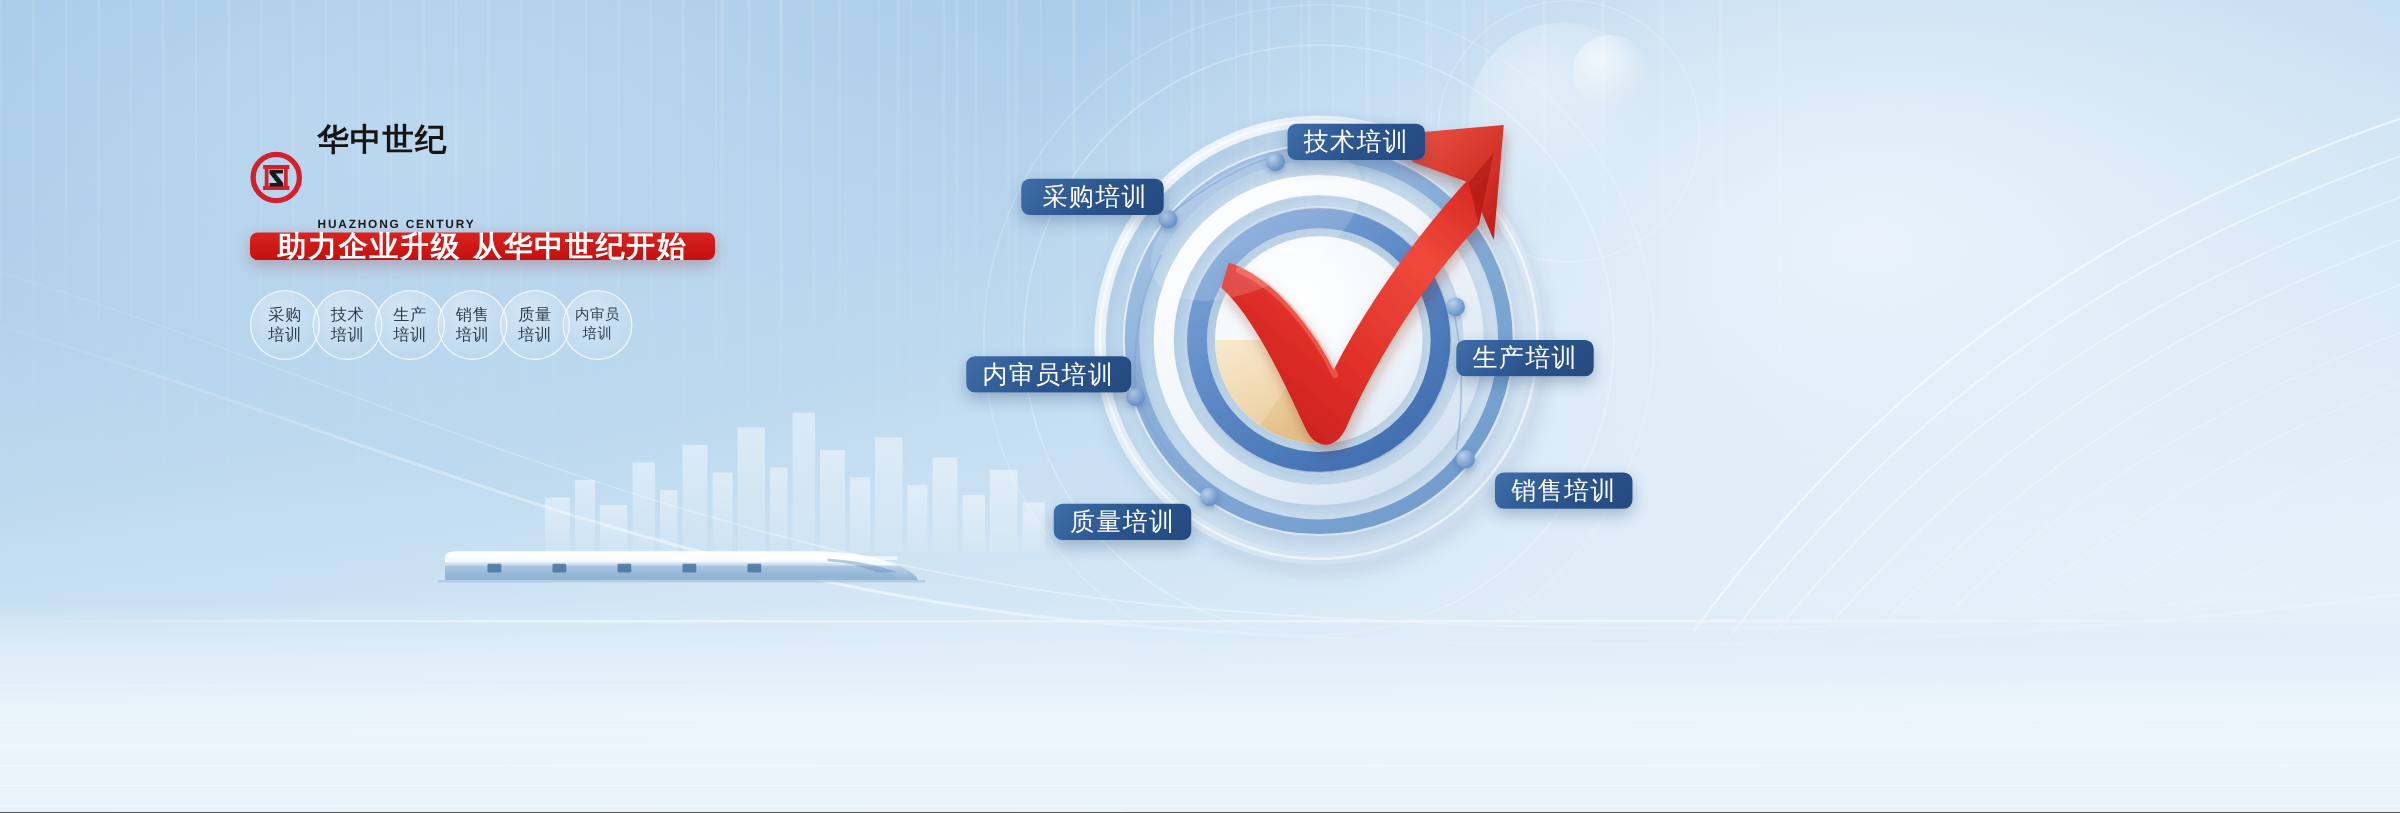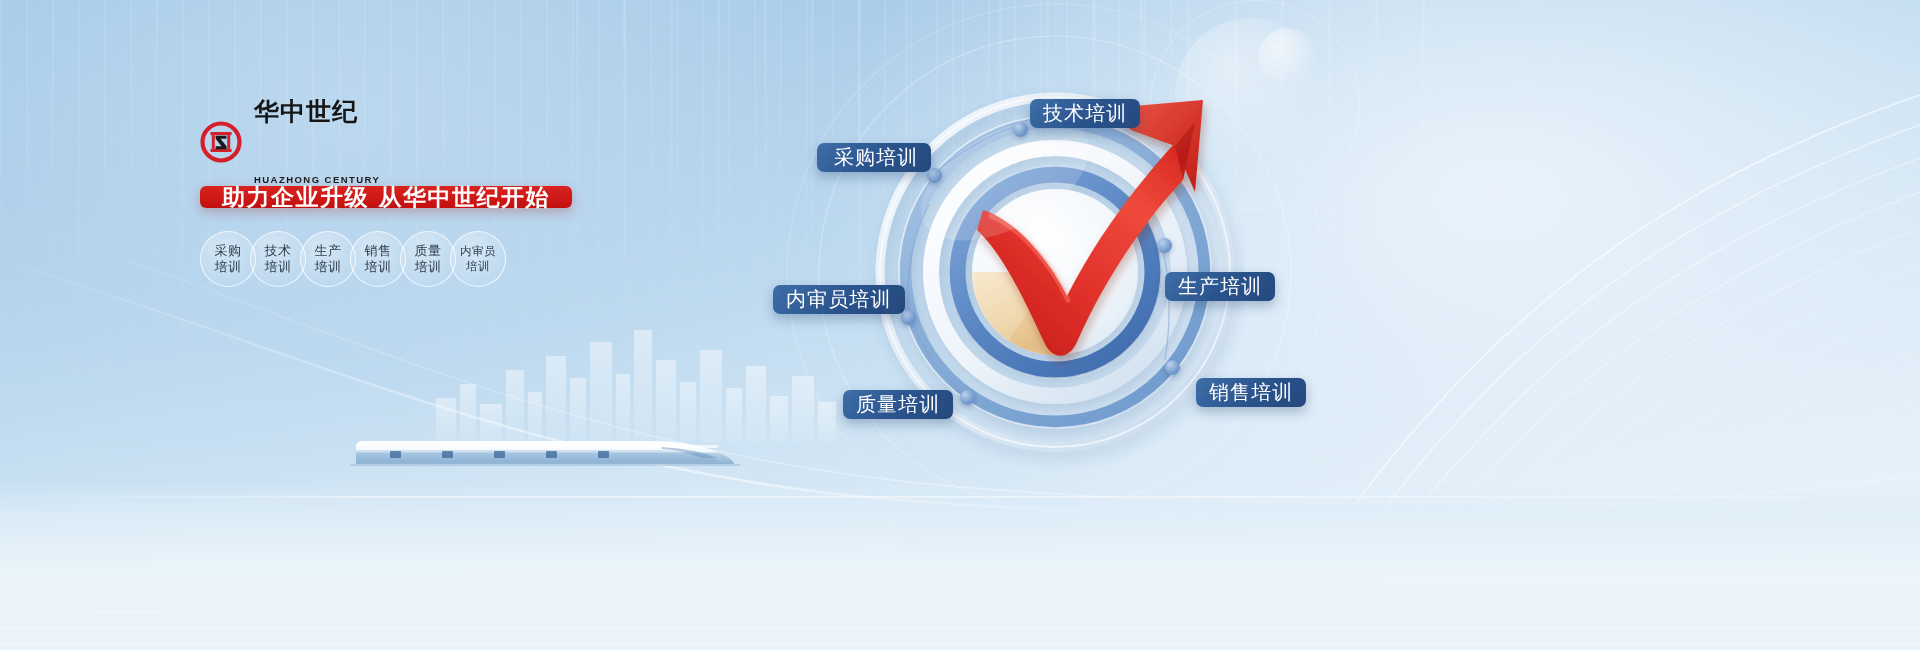--- a/index.html
+++ b/index.html
@@ -401,16 +401,16 @@
     <div class="node" style="left:292px; top:178px;"></div>
     <div class="node" style="left:36px;  top:250px;"></div>
     <div class="node" style="left:300px; top:300px;"></div>
     <div class="node" style="left:95px;  top:330px;"></div>
 
     <div class="callout" style="left:165px; top:39px;">技术培训</div>
     <div class="callout" style="left:-48px; top:83px;padding-left:17px;">采购培训</div>
     <div class="callout" style="left:300px; top:168px;margin-top:44px;">生产培训</div>
     <div class="callout" style="left:-92px; top:225px;">内审员培训</div>
     <div class="callout" style="left:331px; top:318px;">销售培训</div>
-    <div class="callout" style="left:-22px; top:330px;">质量培训</div>
+    <div class="callout" style="left:-22px; top:343px;">质量培训</div>
   </div>
 
 </div>
 
 </body></html>

